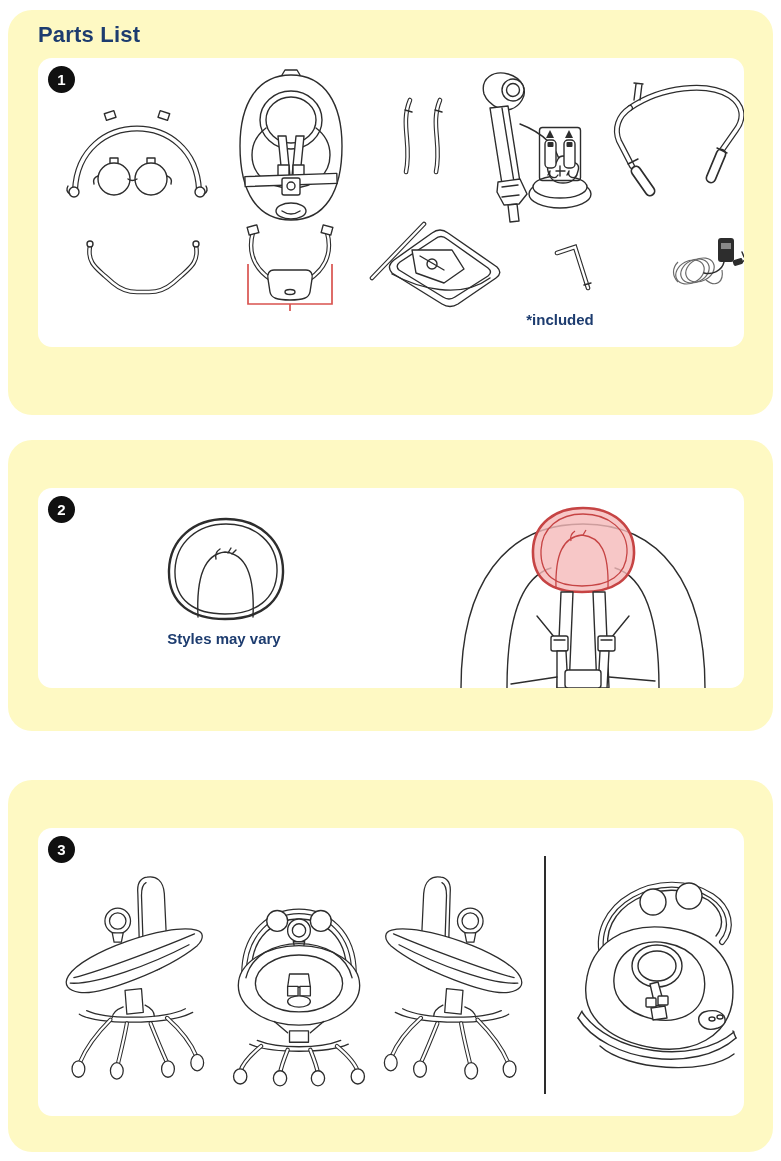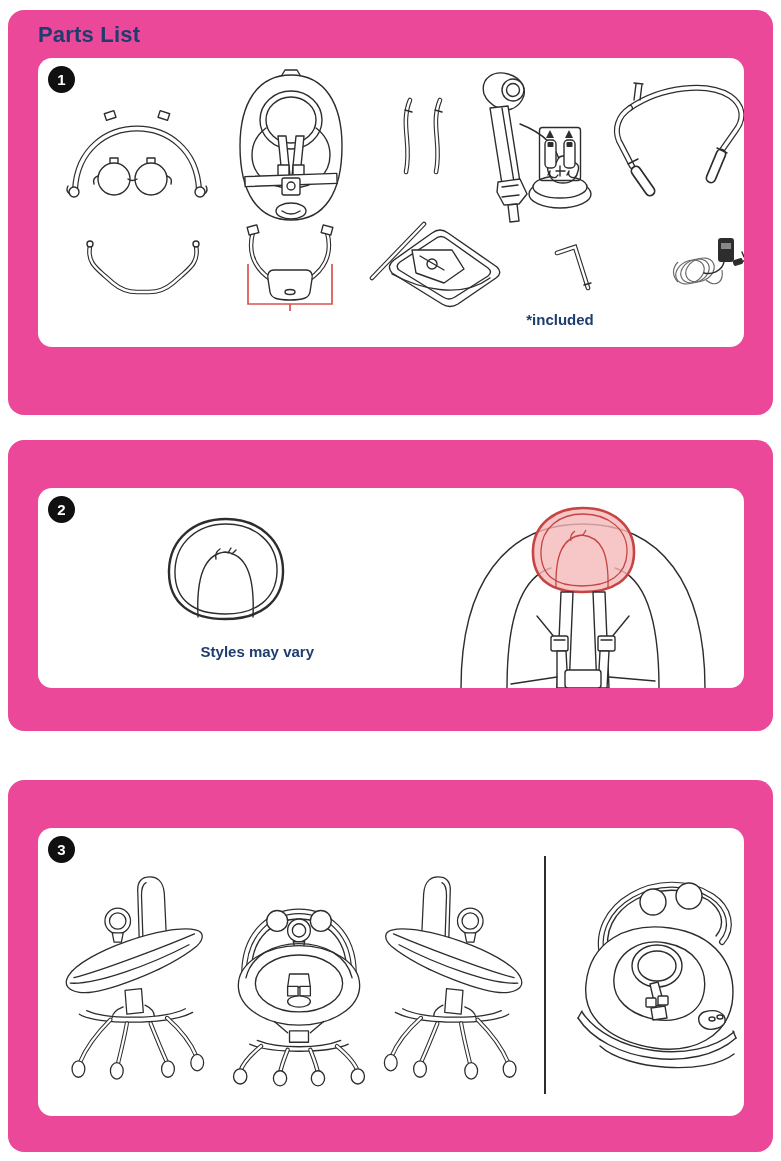--- a/index.html
+++ b/index.html
@@ -1,17 +1,17 @@
 <!DOCTYPE html>
 <html><head>
 <meta charset="utf-8">
 <style>
   html,body{margin:0;padding:0;background:#ffffff;}
   body{width:781px;height:1161px;position:relative;font-family:"Liberation Sans",sans-serif;overflow:hidden;}
-  .panel{position:absolute;left:8px;width:765px;background:#ec4899;border-radius:16px;}
+  .panel{position:absolute;left:8px;width:765px;background:#fef9c3;border-radius:24px;}
   .panel h2{position:absolute;left:30px;top:12px;margin:0;font-size:22px;font-weight:700;color:#1d3c6f;letter-spacing:.2px;}
   .card{position:absolute;left:30px;top:48px;width:706px;background:#ffffff;border-radius:14px;overflow:hidden;}
   .badge{position:absolute;left:10px;top:8px;width:27px;height:27px;border-radius:50%;background:#101010;color:#ffffff;
          display:flex;align-items:center;justify-content:center;font-size:15px;font-weight:700;}
   .cap{position:absolute;text-align:center;color:#1d3c6f;font-size:15px;font-weight:700;line-height:19px;}
   .abs{position:absolute;}
   .vdivider{position:absolute;width:2px;background:#2d2d2d;}
   
   svg{overflow:visible;}
   .ln{fill:none;stroke:#2d2d2d;stroke-width:1.4;stroke-linecap:round;stroke-linejoin:round;}
@@ -182,21 +182,21 @@
           <span>2</span>
         </div>
 
       <svg class="abs" style="left:122px;top:26px;" width="132" height="110" viewBox="0 0 132 110">
         <path class="ln2" d="M66,5 C98,5 124,26 123,59 C122,89 99,105 65,105 C33,105 8,91 9,56 C10,25 34,5 66,5 Z"></path>
         <path class="ln" d="M66,10 C95,10 118,29 117,58 C116,85 96,100 65,100 C35,100 14,87 15,56 C16,28 38,10 66,10 Z"></path>
         <path class="ln" d="M38,103 C36,61 46,40 65,38 C85,40 95,59 93,103"></path>
         <path class="ln" d="M56,45 C55,41 57,37 60,35 M68,39 l3,-5 M72,40 l4,-4"></path>
       </svg>
 
-      <div class="cap" style="left:96px;top:154px;width:180px;text-align:right;">Styles may vary</div>
+      <div class="cap" style="left:96px;top:141px;width:180px;">Styles may vary</div>
 
       <svg class="abs" style="left:415px;top:0;" width="262" height="200" viewBox="0 0 262 200">
         <path class="ln" d="M8,200 C8,96 52,36 130,36 C208,36 252,96 252,200"></path>
         <path class="ln" d="M54,200 C54,122 72,88 98,80"></path>
         <path class="ln" d="M206,200 C206,122 188,88 162,80"></path>
         <g>
           <path class="hsfill" d="M130,20 C160,20 182,38 181,66 C180,92 160,104 129,104 C99,104 79,92 80,62 C81,36 102,20 130,20 Z"></path>
           <path class="hsln" d="M130,26 C156,26 175,42 174,65 C173,87 156,98 129,98 C103,98 87,88 88,62 C89,40 106,26 130,26 Z"></path>
           <path class="hsln" d="M103,101 C102,66 110,49 129,47 C148,49 156,64 155,101"></path>
           <path class="hsln" d="M118,53 C117,49 119,45 122,43 M130,47 l3,-5"></path>

